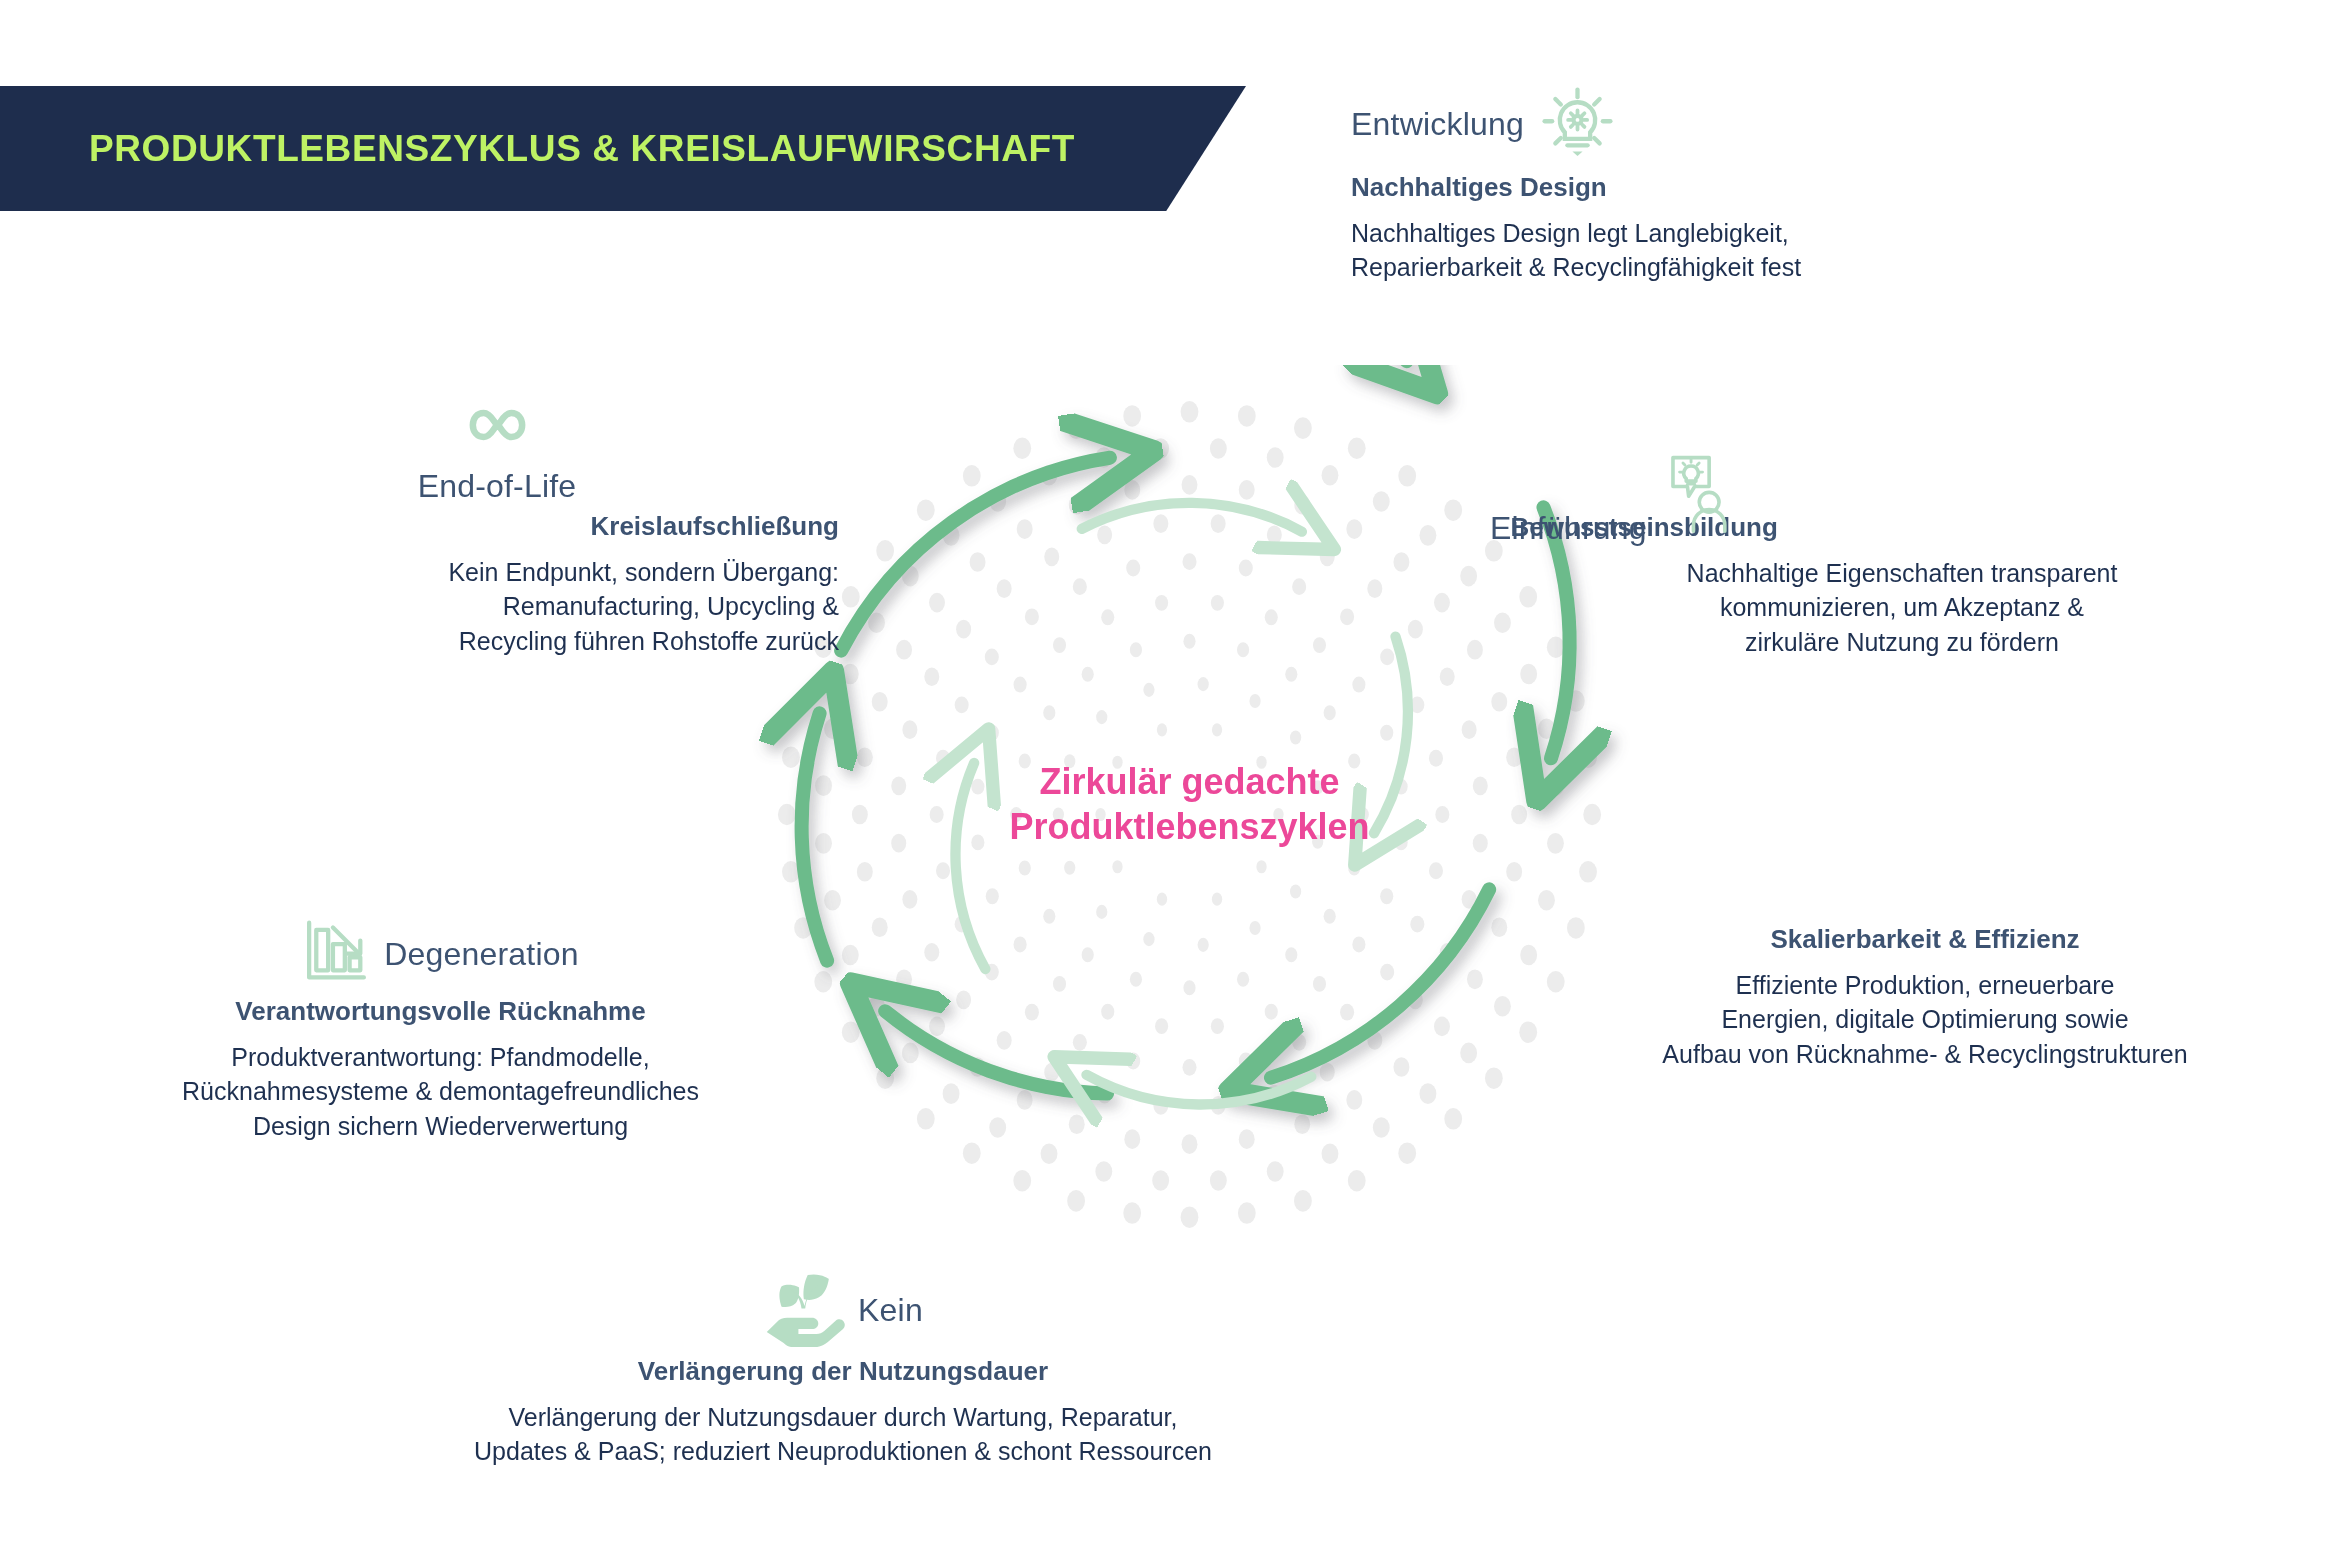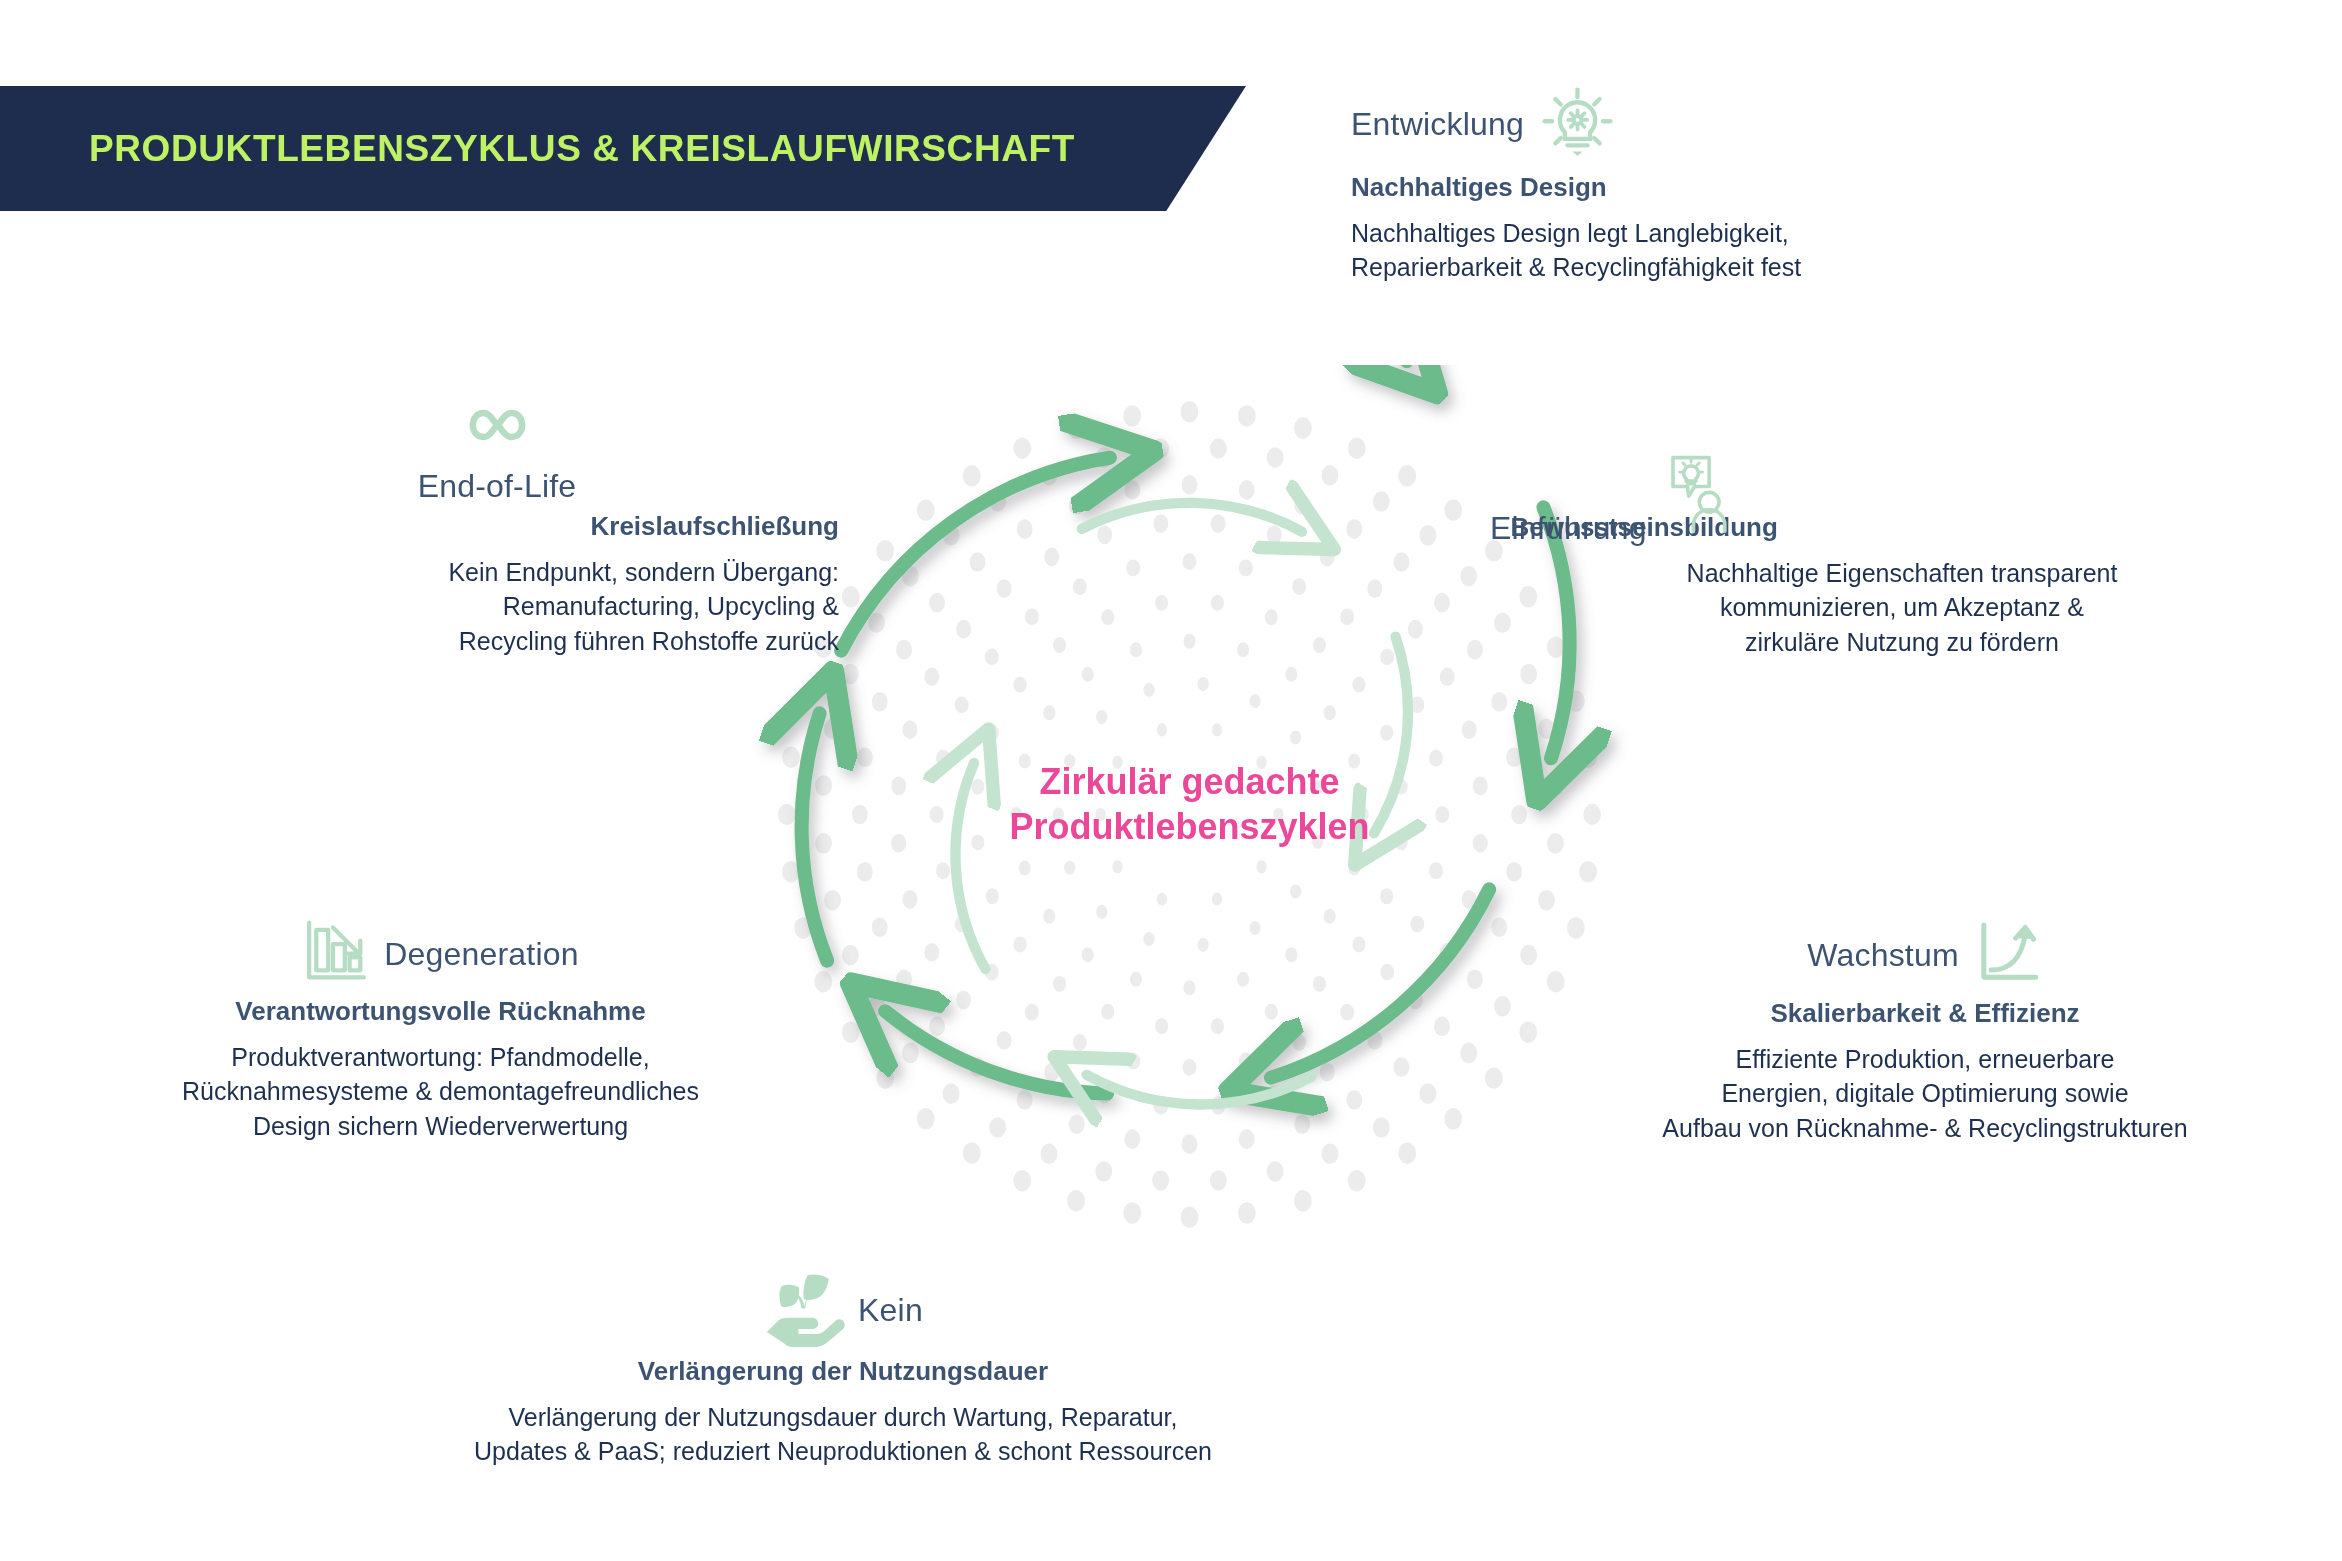--- a/index.html
+++ b/index.html
@@ -445,30 +445,20 @@
       </svg>
     </span>
   </div>
   <div class="node-sub" style="margin-left:20.6px;">Bewusstseinsbildung</div>
   <div class="node-body align-center">Nachhaltige Eigenschaften transparent
 kommunizieren, um Akzeptanz &amp;
 zirkuläre Nutzung zu fördern</div>
 </div>
 
 <div class="node align-center" id="node-wachstum">
-  <div class="node-head head-center">
-    <span class="node-title">Wachstum</span>
-    <span class="node-icon">
-      <svg width="71" height="71" viewBox="0 0 60 60" fill="none" stroke="#b6ddc4" stroke-width="4.2" stroke-linecap="round" stroke-linejoin="round">
-        <path d="M10 6 V50 H54"></path>
-        <path d="M16 44 C 34 44 42 32 45 14"></path>
-        <path d="M37 17 L45 8 L52 18" fill="#b6ddc4" stroke="#b6ddc4"></path>
-      </svg>
-    </span>
-  </div>
   <div class="node-sub">Skalierbarkeit &amp; Effizienz</div>
   <div class="node-body">Effiziente Produktion, erneuerbare
 Energien, digitale Optimierung sowie
 Aufbau von Rücknahme- &amp; Recyclingstrukturen</div>
 </div>
 
 <div class="node align-center" id="node-reife">
   <div class="node-head head-center">
     <span class="node-icon">
       <svg width="82" height="77" viewBox="0 0 66 62" fill="#b6ddc4">

